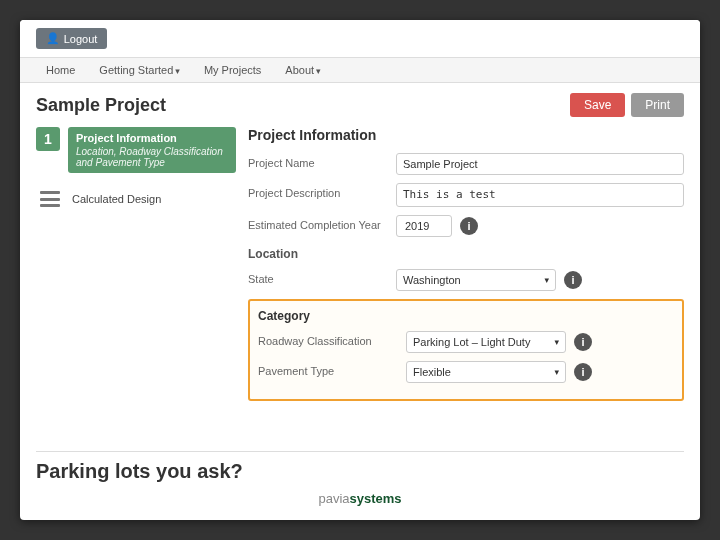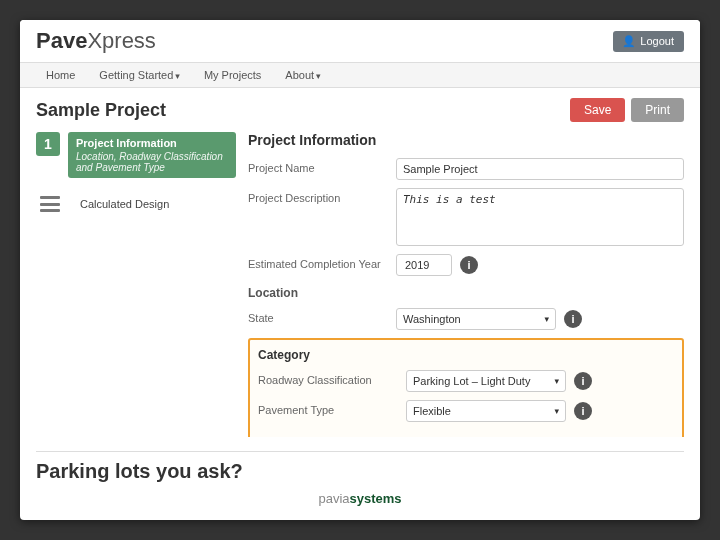--- a/index.html
+++ b/index.html
@@ -154,21 +154,21 @@
     }
     .step-info .step-subtitle {
       font-size: 10px;
       font-style: italic;
       margin-top: 2px;
       opacity: 0.9;
     }
     .sidebar-link {
       display: flex;
       align-items: center;
-      gap: 20px;
+      gap: 12px;
       padding: 6px 4px;
       color: #444;
       font-size: 11px;
       cursor: pointer;
     }
     .list-icon {
       width: 20px;
       height: 16px;
       display: flex;
       flex-direction: column;
@@ -212,23 +212,22 @@
       font-size: 11px;
       color: #333;
     }
     .form-control-text {
       flex: 1;
       border: 1px solid #ccc;
       border-radius: 3px;
       padding: 4px 6px;
       font-size: 11px;
       color: #333;
-      height: 58px;
+      height: 24px;
       resize: none;
-      font-style: italic;
     }
     .info-icon {
       width: 18px;
       height: 18px;
       background: #555;
       color: #fff;
       border-radius: 50%;
       display: flex;
       align-items: center;
       justify-content: center;
@@ -291,23 +290,20 @@
     .footer-brand span.pavia { color: #888; }
     .footer-brand span.systems { color: #14532d; font-weight: bold; }
     .hr { border: none; border-top: 1px solid #ddd; margin: 4px 0; }
   </style>
 </head>
 <body>
 
 <div class="slide-container">
 
   <div class="top-bar">
-    <div class="logo">
-      <span>Pave</span><span class="xpress">Xpress</span>
-    </div>
     <button class="logout-btn">
       <span>👤</span>
       <span>Logout</span>
     </button>
   </div>
 
   <div class="nav-bar">
     <div class="nav-item">Home</div>
     <div class="nav-item">
       <span>Getting Started</span><span class="caret">▾</span>

